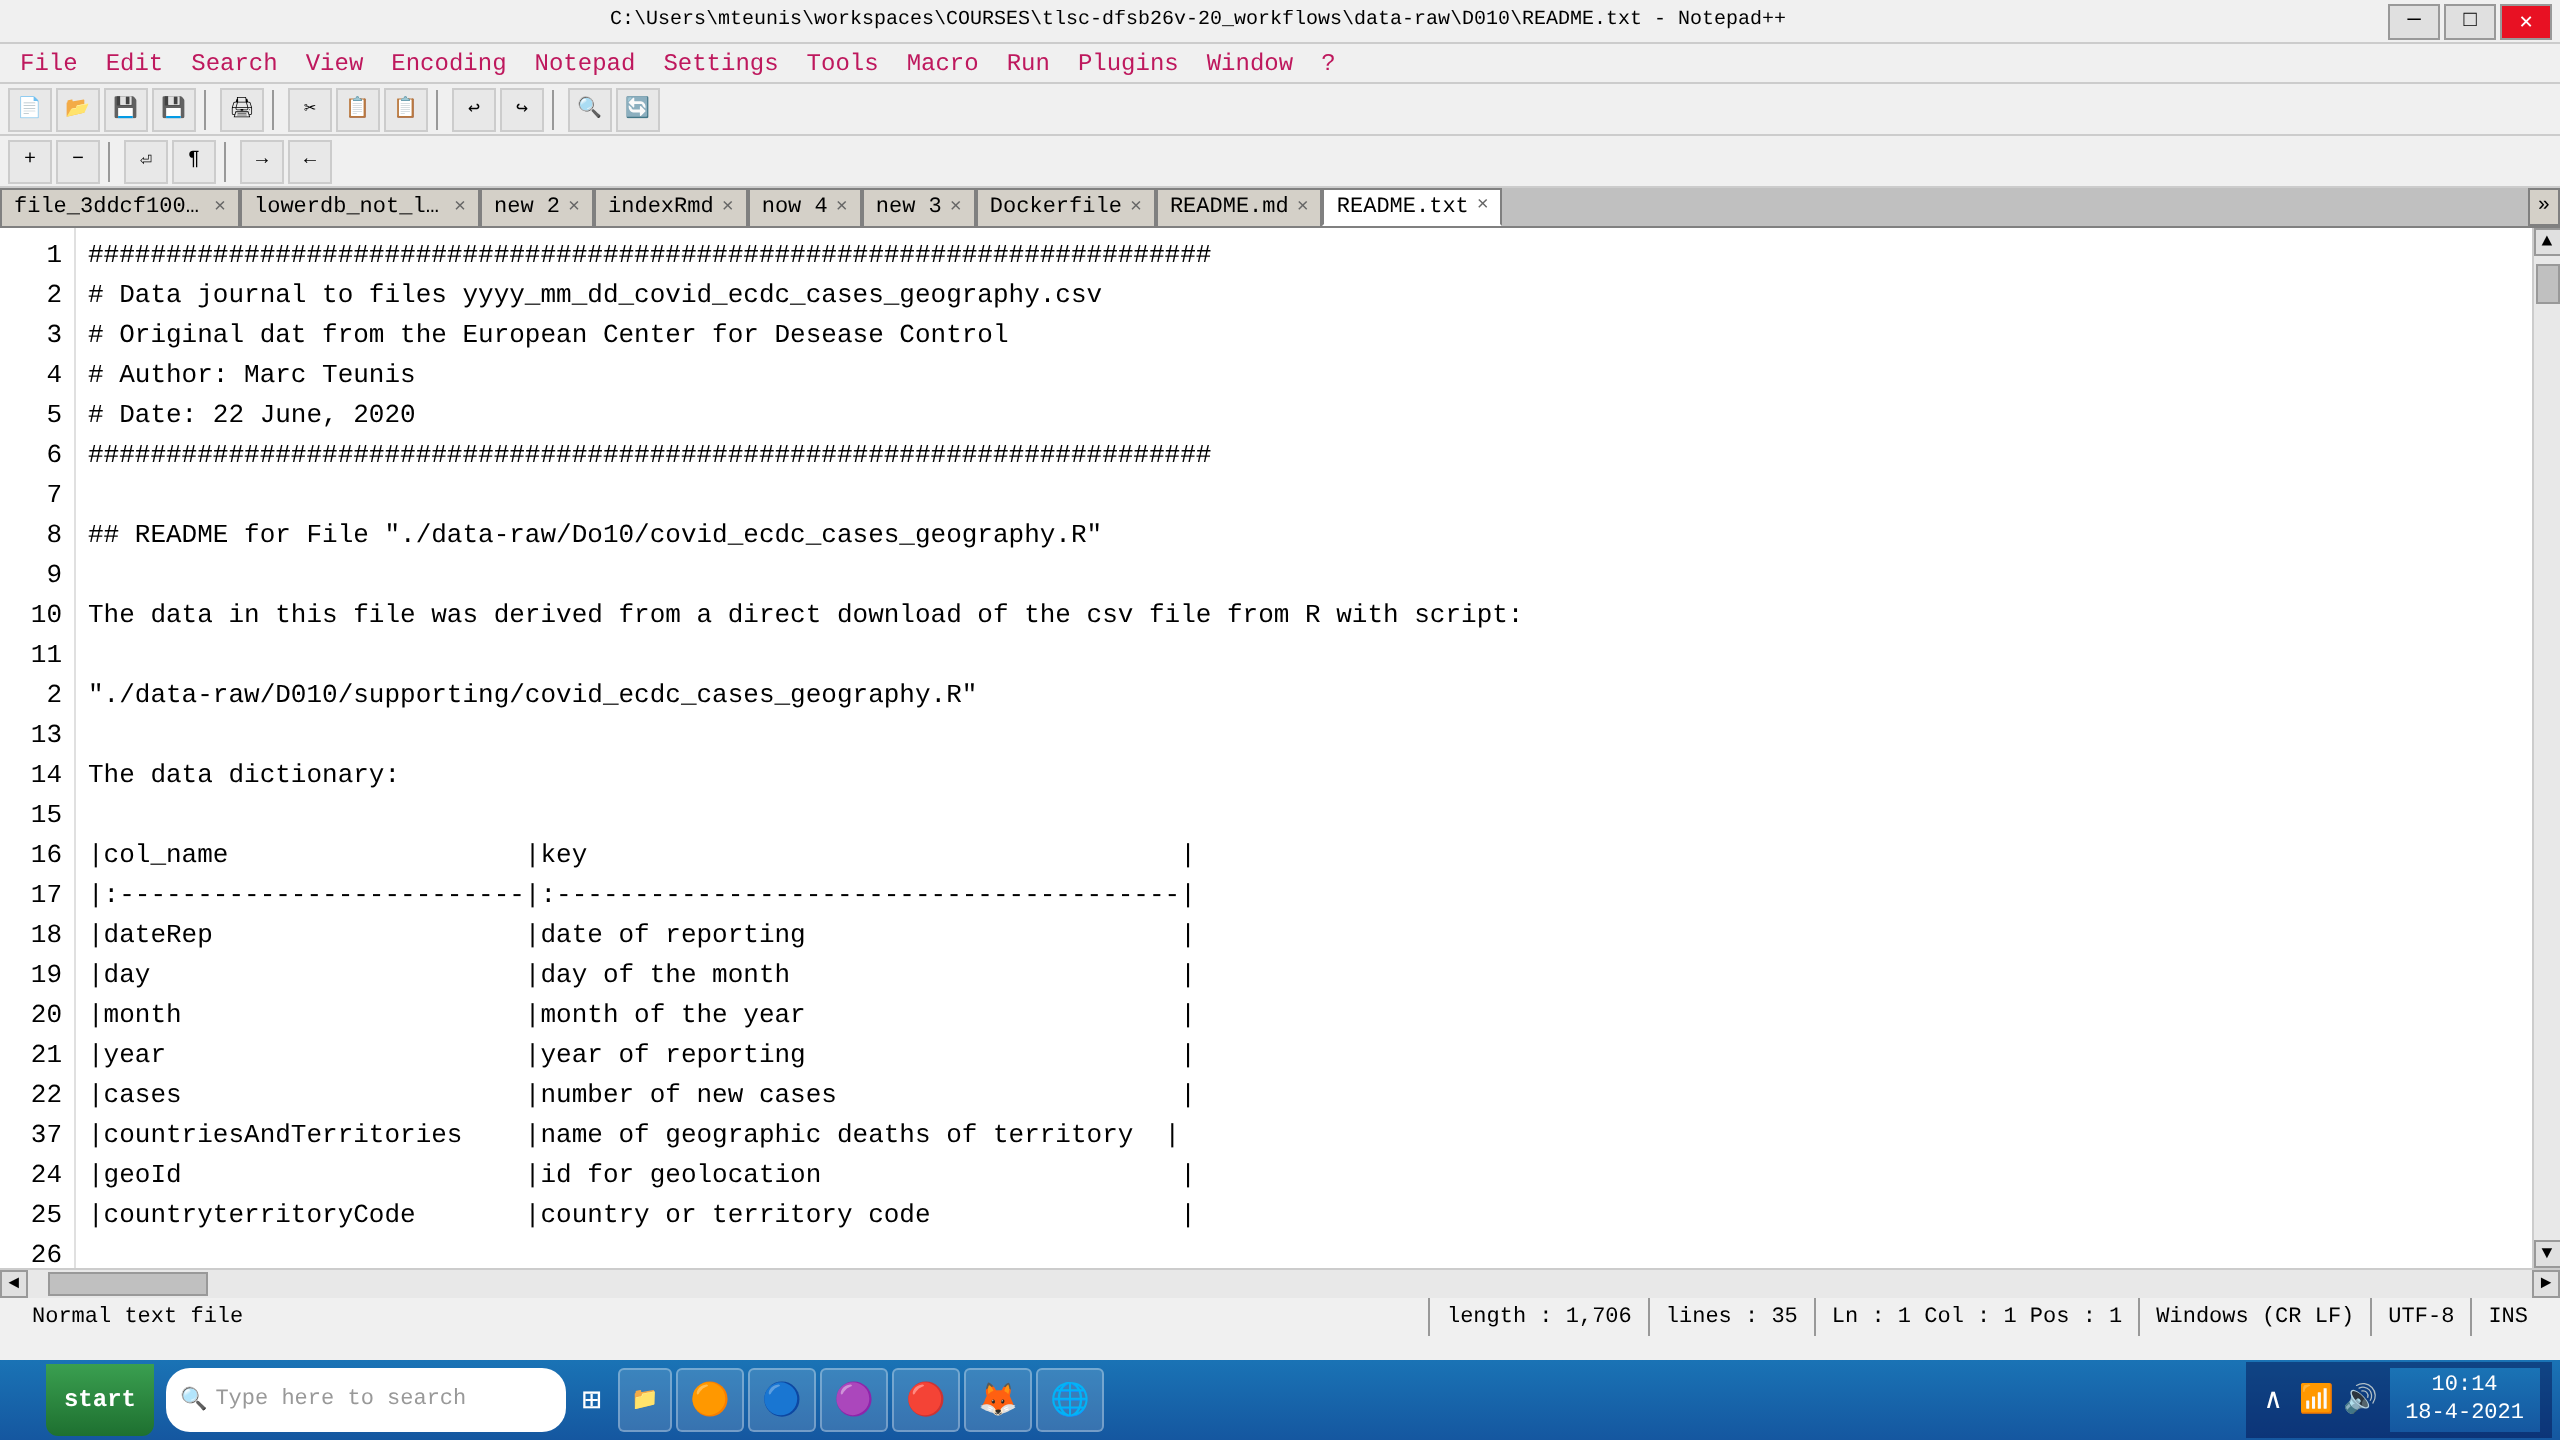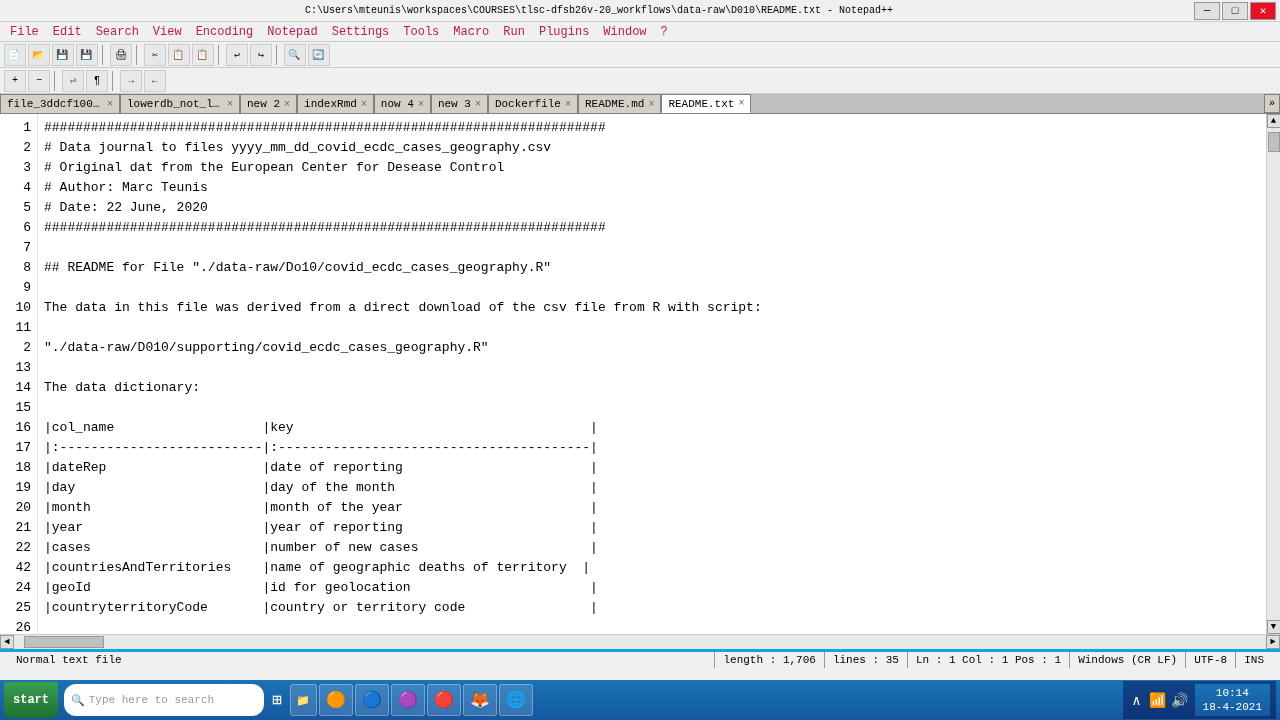--- a/index.html
+++ b/index.html
@@ -168,21 +168,21 @@
     .hscroll-track { flex: 1; height: 14px; background: #e8e8e8; position: relative; }
     .hscroll-thumb { height: 12px; width: 80px; background: #c0c0c0; border: 1px solid #999; position: absolute; left: 10px; top: 1px; }
 
     
     #status-bar {
       background: #f0f0f0;
       height: 20px;
       display: flex;
       align-items: center;
       padding: 0 8px;
-      border-top: 4px solid #0ea5e9;
+      border-top: 1px solid #0ea5e9;
       font-size: 11px;
       gap: 0;
     }
     .status-section {
       padding: 0 8px;
       border-right: 1px solid #999;
       height: 100%;
       display: flex; align-items: center;
       font-size: 11px;
     }
@@ -199,21 +199,21 @@
       align-items: center;
       padding: 0 4px;
       gap: 2px;
     }
     #start-btn {
       width: 50px; height: 36px;
       background: linear-gradient(to bottom, #2a9d3f, #1e7a30);
       border-radius: 0 0 8px 8px;
       display: flex; align-items: center; justify-content: center;
       cursor: pointer;
-      color: white; font-size: 11px; font-weight: bold;
+      color: white; font-size: 11px; font-weight: bold; margin-left: 19px;
     }
     .taskbar-item {
       height: 32px;
       background: rgba(255,255,255,0.15);
       border: 1px solid rgba(255,255,255,0.3);
       border-radius: 3px;
       padding: 2px 6px;
       display: flex; align-items: center;
       cursor: pointer;
       color: white;
@@ -350,21 +350,21 @@
       <div class="line-num">13</div>
       <div class="line-num">14</div>
       <div class="line-num">15</div>
       <div class="line-num">16</div>
       <div class="line-num">17</div>
       <div class="line-num">18</div>
       <div class="line-num">19</div>
       <div class="line-num">20</div>
       <div class="line-num">21</div>
       <div class="line-num">22</div>
-      <div class="line-num">42</div>
+      <div class="line-num">37</div>
       <div class="line-num">24</div>
       <div class="line-num">25</div>
       <div class="line-num">26</div>
     </div>
   <div id="code-area">
   <div class="code-line">########################################################################</div>
       <div class="code-line"># Data journal to files yyyy_mm_dd_covid_ecdc_cases_geography.csv</div>
       <div class="code-line"># Original dat from the European Center for Desease Control</div>
       <div class="code-line"># Author: Marc Teunis</div>
       <div class="code-line"># Date: 22 June, 2020</div>

